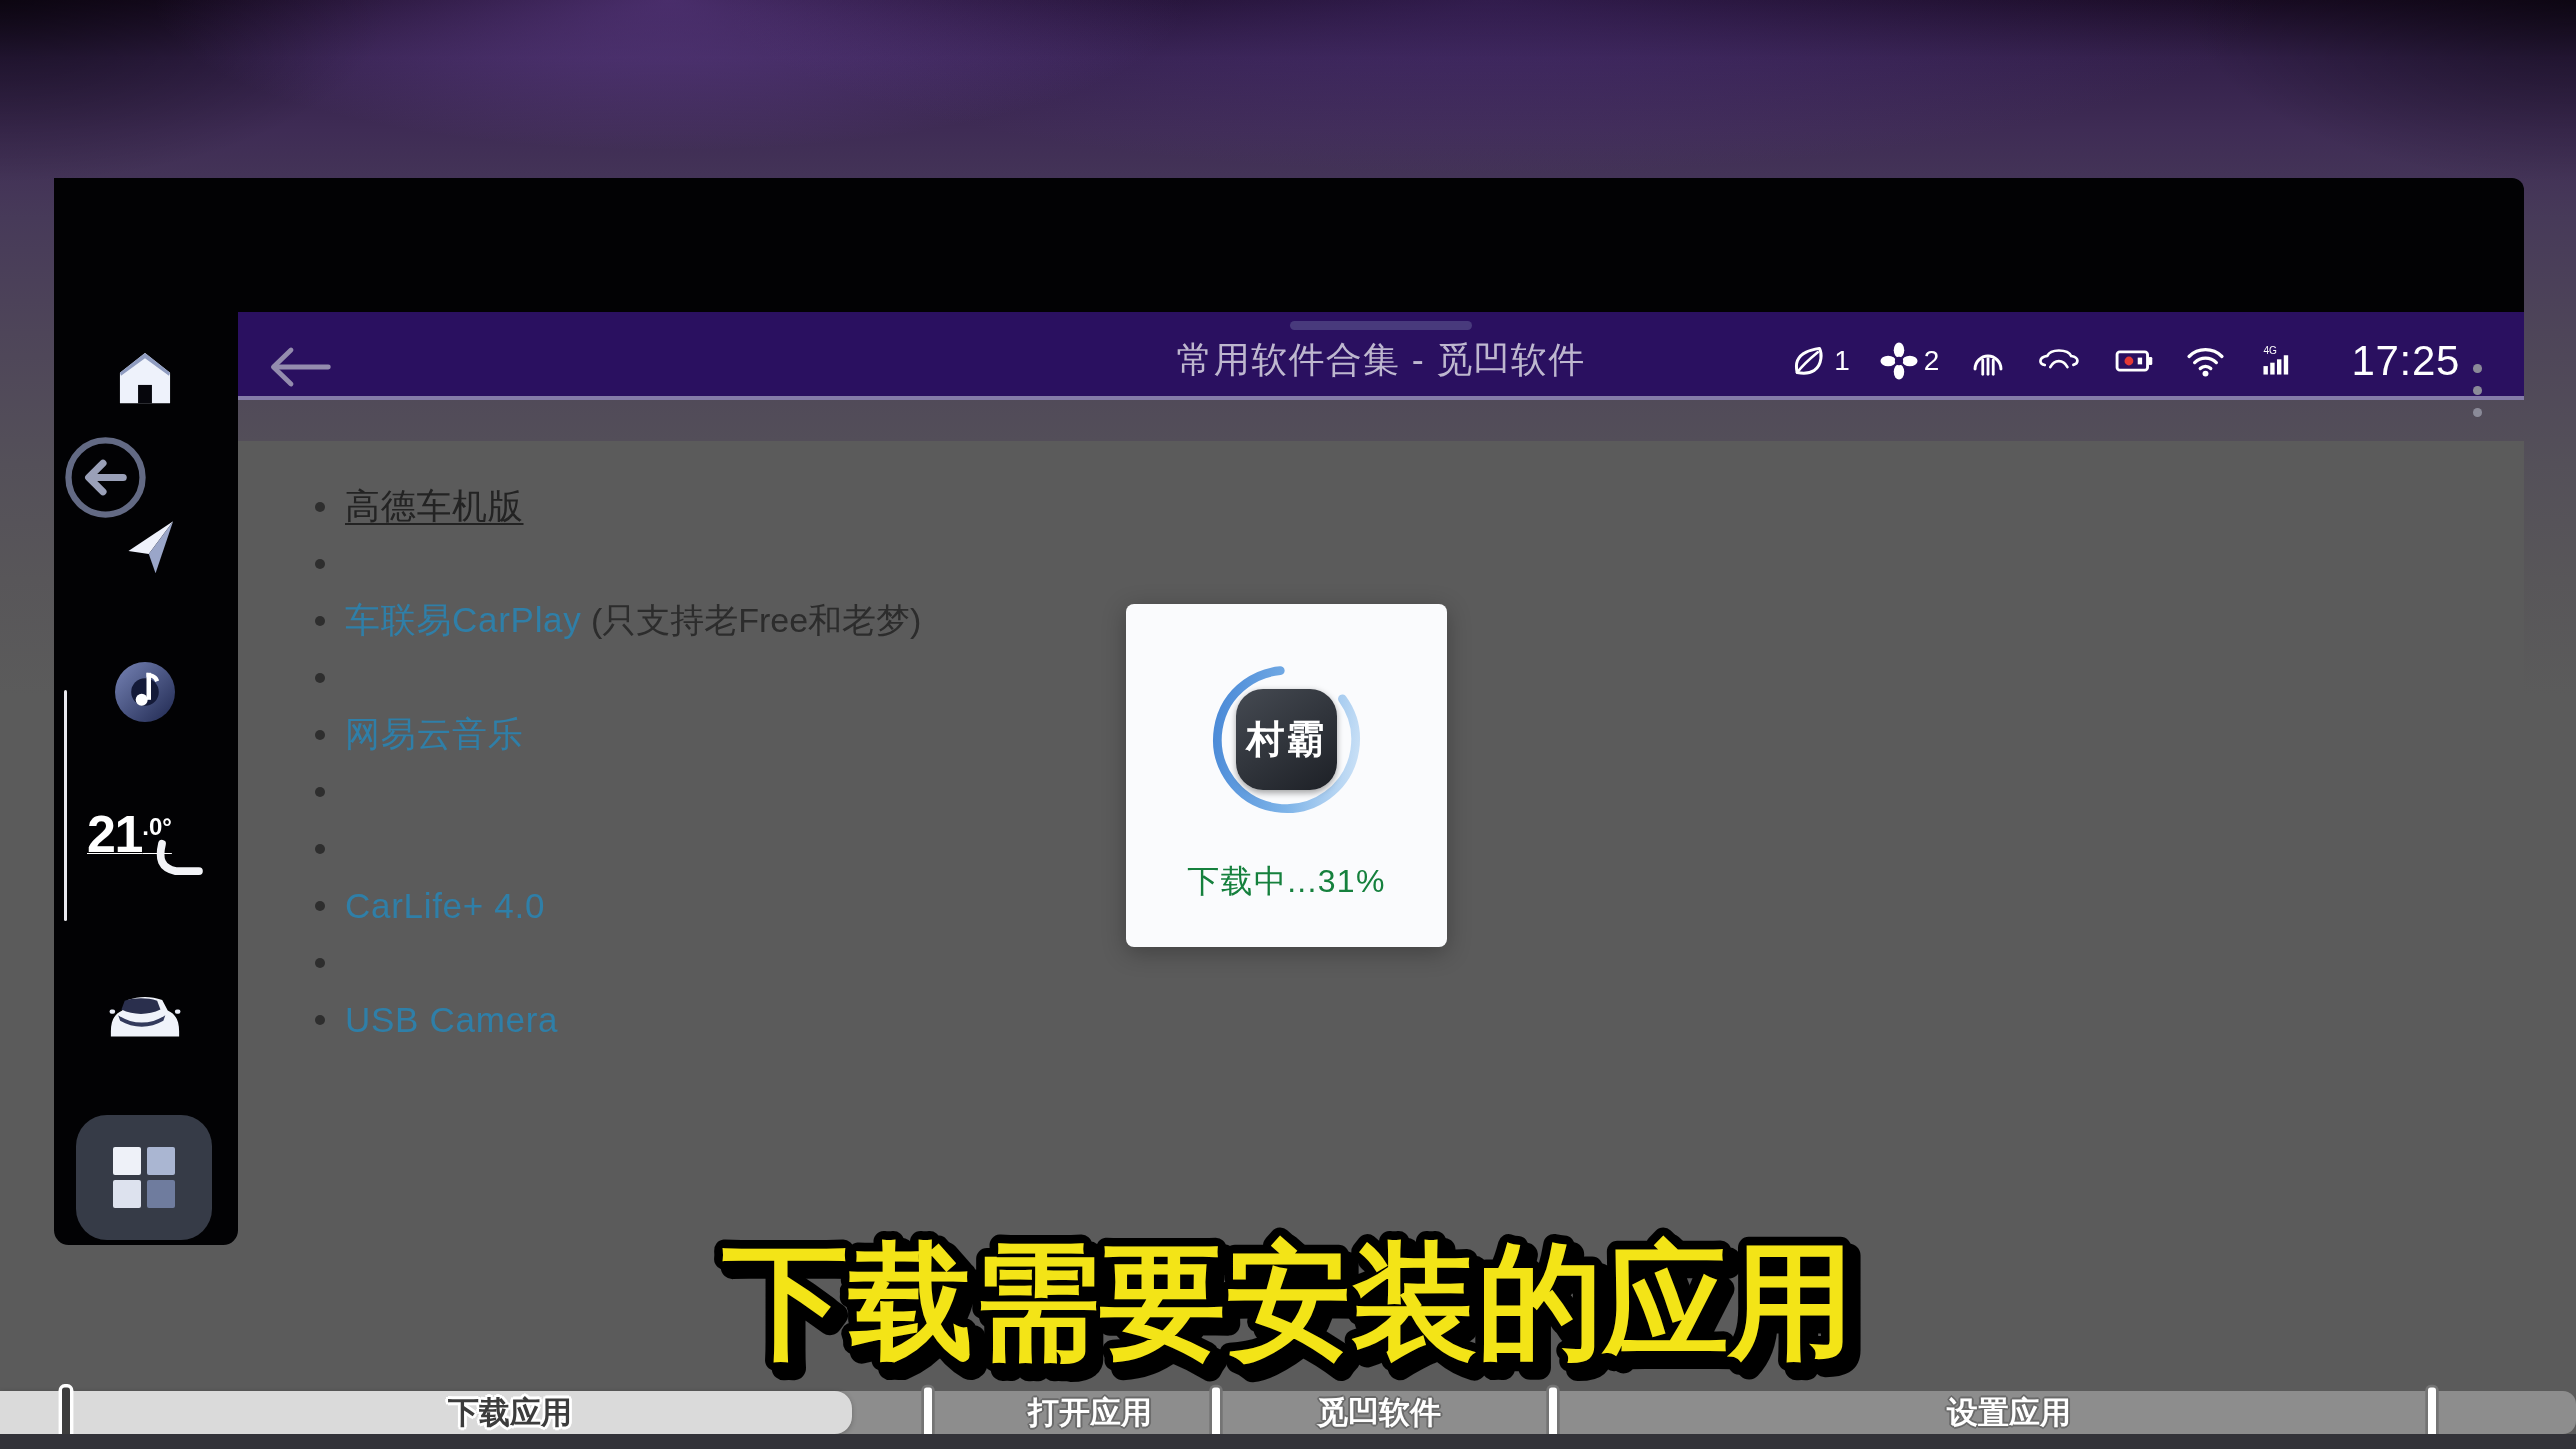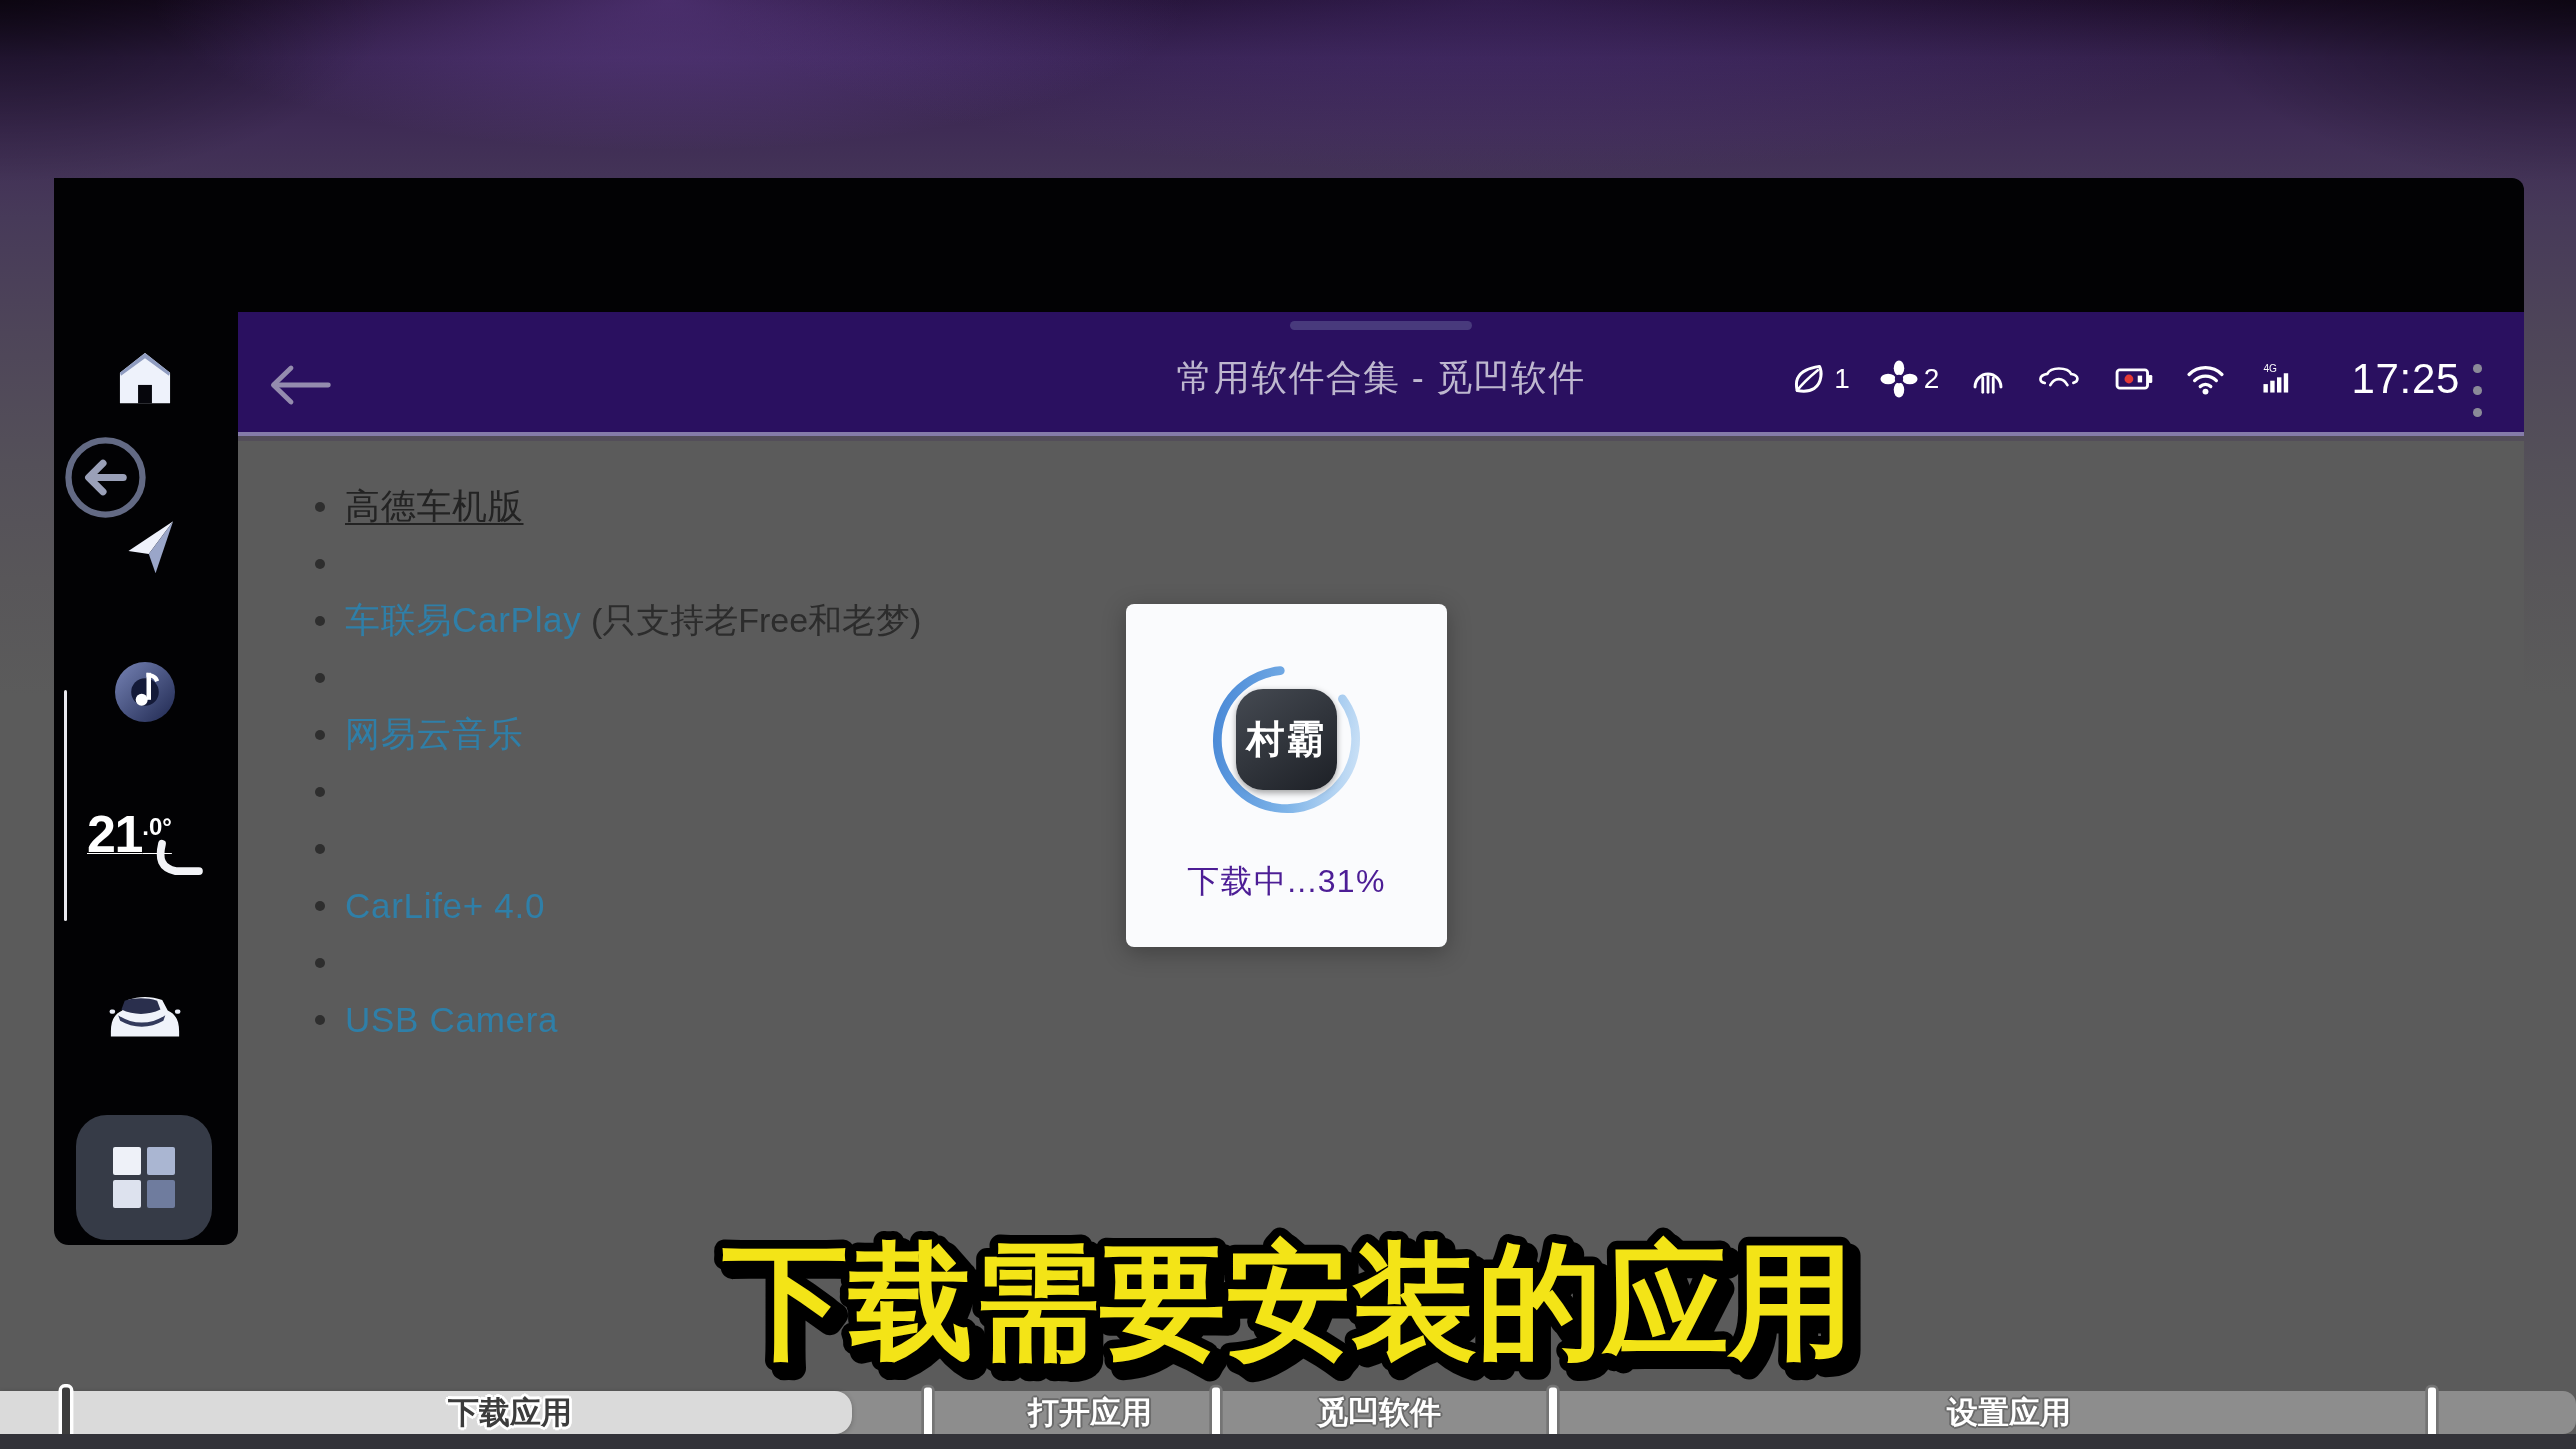--- a/index.html
+++ b/index.html
@@ -12,21 +12,21 @@
       radial-gradient(1073px 241px at 58% 0%, rgba(110,70,180,0.28), transparent 72%),
       radial-gradient(604px 282px at 0% 0%, rgba(0,0,0,0.55), transparent 65%),
       radial-gradient(604px 282px at 100% 0%, rgba(0,0,0,0.5), transparent 65%),
       linear-gradient(180deg,#1a0c25 0%,#33204a 4%,#3f2c55 9%,#473a59 15%,#4e4559 23%,#545059 32%,#585659 40%,#5b5b5b 48%,#5b5b5b 100%);
   }
   
   .content-bg{position:absolute;left:238px;top:441px;width:2286px;height:951px;background:#5b5b5b;}
   .win-top{position:absolute;left:54px;top:178px;width:2470px;height:134px;background:#020204;border-radius:12px 12px 0 0;}
   .side-rail{position:absolute;left:54px;top:178px;width:184px;height:1067px;background:#020204;border-radius:0 0 14.8px 14.8px;display:block;}
   .app-header{
-    position:absolute;left:238px;top:312px;width:2286px;height:124px;background:#2a1060;
+    position:absolute;left:238px;top:312px;width:2286px;height:88px;background:#2a1060;
     border-bottom:4.7px solid #857ca9;display:flex;align-items:center;padding:28px 0 0 0;
   }
   .drag-pill{position:absolute;left:50%;top:9.4px;transform:translateX(-50%);width:182px;height:8.7px;border-radius:4.7px;background:#483a7c;}
   .back-btn{margin-left:24px;width:74px;height:60px;display:flex;align-items:center;justify-content:center;cursor:pointer;}
   .page-title{
     position:absolute;left:50%;top:50%;transform:translate(-50%,-36%);
     font-size:36px;color:#beb7cf;letter-spacing:1.3px;white-space:nowrap;
   }
   .status-cluster{position:absolute;right:64px;top:0;height:100%;display:flex;align-items:center;gap:28px;padding-top:13.4px;}
   .sicon{display:flex;align-items:center;gap:4px;color:#fff;}
@@ -68,21 +68,21 @@
   .ring-wrap{position:absolute;left:80px;top:55px;width:161px;height:161px;}
   .dlg-appicon{
     position:absolute;left:110px;top:85px;width:101px;height:101px;border-radius:27px;
     background:linear-gradient(145deg,#454a52 0%,#1d2026 100%);
     display:flex;align-items:center;justify-content:center;
     color:#fff;font-size:38px;font-weight:700;letter-spacing:2px;
     box-shadow:0 2.7px 6.7px rgba(0,0,0,0.35);
   }
   .dlg-progress{
     position:absolute;left:0;top:256px;width:100%;text-align:center;
-    font-size:32px;color:#4c1d95;letter-spacing:1.3px;
+    font-size:32px;color:#15803d;letter-spacing:1.3px;
   }
   
   .subtitle-svg{position:absolute;left:698px;top:1222px;}
   
   .chapter-bar{position:absolute;left:0;top:1391px;width:2576px;height:43px;background:#8d8d8d;border-radius:13px;}
   .chapter-active-bg{position:absolute;left:0;top:0;width:852px;height:43px;background:#dadada;border-radius:0 17.4px 17.4px 0;box-shadow:0 1.3px 5.4px rgba(0,0,0,0.25);}
   .tab-label{position:absolute;top:50%;transform:translate(-50%,-50%);font-size:31px;font-weight:700;white-space:nowrap;cursor:pointer;}
   .tab-label.active{
     color:#3c3c3c;
     text-shadow:-2.7px 0 0 #fff,2.7px 0 0 #fff,0 -2.7px 0 #fff,0 2.7px 0 #fff,-2px -2px 0 #fff,2px 2px 0 #fff,-2px 2px 0 #fff,2px -2px 0 #fff;

